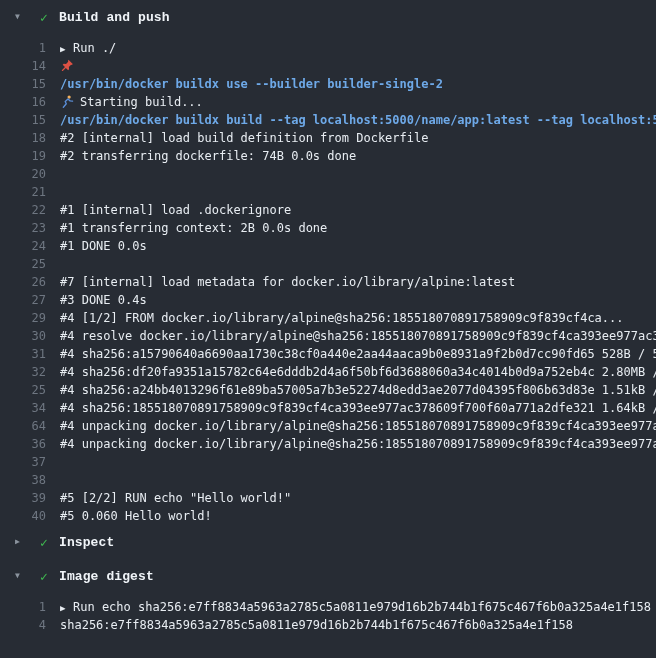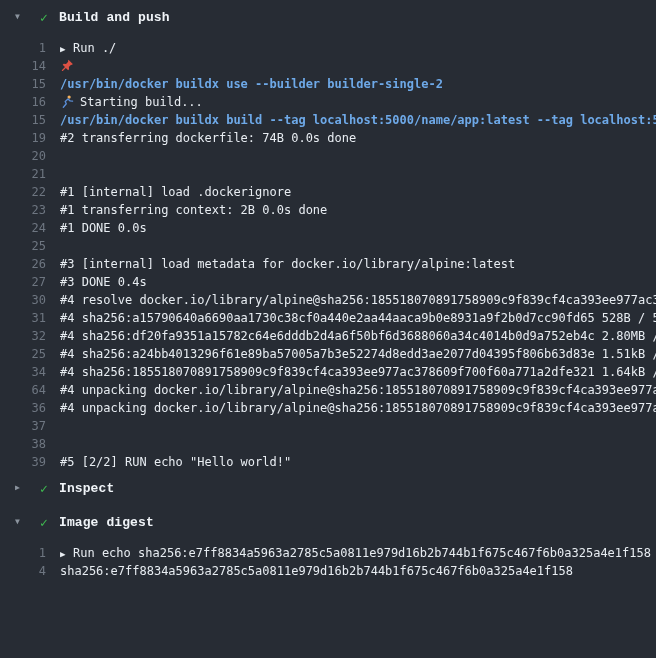--- a/index.html
+++ b/index.html
@@ -52,39 +52,42 @@
       <div class="log-line"><span class="line-num">1</span><span class="line-text"><span class="garrow">▶</span><span>Run ./</span></span></div>
       <div class="log-line"><span class="line-num">14</span><span class="line-text"><svg class="log-icon" viewBox="0 0 16 16">
             <path fill="#dd5144" d="M9.8.9l5.3 5.3-1.1 1.1-1-.3-2.7 2.7.3 2.9-1.2 1.2-2.8-2.8-3.8 3.9-1-.2-.2-1 3.9-3.8-2.8-2.8 1.2-1.2 2.9.3 2.7-2.7-.3-1z"></path>
           </svg></span></div>
       <div class="log-line"><span class="line-num">15</span><span class="line-text command"><span>/usr/bin/docker buildx use --builder builder-single-2</span></span></div>
       <div class="log-line"><span class="line-num">16</span><span class="line-text"><svg class="log-icon" viewBox="0 0 16 16">
             <circle cx="10.6" cy="2.6" r="2" fill="#f2b05e"></circle>
             <path d="M3.5 15l3.6-4.2L5.8 8l3.4-3 2.6 2.2 3 .4" stroke="#5a8dd6" stroke-width="1.7" fill="none" stroke-linecap="round" stroke-linejoin="round"></path>
           </svg><span>Starting build...</span></span></div>
       <div class="log-line"><span class="line-num">15</span><span class="line-text command"><span>/usr/bin/docker buildx build --tag localhost:5000/name/app:latest --tag localhost:50</span></span></div>
+      <div class="log-line"><span class="line-num">18</span><span class="line-text"><span>#2 [internal] load build definition from Dockerfile</span></span></div>
       <div class="log-line"><span class="line-num">19</span><span class="line-text"><span>#2 transferring dockerfile: 74B 0.0s done</span></span></div>
       <div class="log-line"><span class="line-num">20</span></div>
       <div class="log-line"><span class="line-num">21</span><span class="line-text"><span></span></span></div>
       <div class="log-line"><span class="line-num">22</span><span class="line-text"><span>#1 [internal] load .dockerignore</span></span></div>
       <div class="log-line"><span class="line-num">23</span><span class="line-text"><span>#1 transferring context: 2B 0.0s done</span></span></div>
       <div class="log-line"><span class="line-num">24</span><span class="line-text"><span>#1 DONE 0.0s</span></span></div>
       <div class="log-line"><span class="line-num">25</span><span class="line-text"><span></span></span></div>
-      <div class="log-line"><span class="line-num">26</span><span class="line-text"><span>#3 [internal] load metadata for docker.io/library/alpine:latest</span></span></div>
+      <div class="log-line"><span class="line-num">26</span><span class="line-text"><span>#7 [internal] load metadata for docker.io/library/alpine:latest</span></span></div>
       <div class="log-line"><span class="line-num">27</span><span class="line-text"><span>#3 DONE 0.4s</span></span></div>
+      <div class="log-line"><span class="line-num">29</span><span class="line-text"><span>#4 [1/2] FROM docker.io/library/alpine@sha256:185518070891758909c9f839cf4ca...</span></span></div>
       <div class="log-line"><span class="line-num">30</span><span class="line-text"><span>#4 resolve docker.io/library/alpine@sha256:185518070891758909c9f839cf4ca393ee977ac3</span></span></div>
       <div class="log-line"><span class="line-num">31</span><span class="line-text"><span>#4 sha256:a15790640a6690aa1730c38cf0a440e2aa44aaca9b0e8931a9f2b0d7cc90fd65 528B / 5</span></span></div>
       <div class="log-line"><span class="line-num">32</span><span class="line-text"><span>#4 sha256:df20fa9351a15782c64e6dddb2d4a6f50bf6d3688060a34c4014b0d9a752eb4c 2.80MB /</span></span></div>
       <div class="log-line"><span class="line-num">25</span><span class="line-text"><span>#4 sha256:a24bb4013296f61e89ba57005a7b3e52274d8edd3ae2077d04395f806b63d83e 1.51kB /</span></span></div>
       <div class="log-line"><span class="line-num">34</span><span class="line-text"><span>#4 sha256:185518070891758909c9f839cf4ca393ee977ac378609f700f60a771a2dfe321 1.64kB /</span></span></div>
       <div class="log-line"><span class="line-num">64</span><span class="line-text"><span>#4 unpacking docker.io/library/alpine@sha256:185518070891758909c9f839cf4ca393ee977a</span></span></div>
       <div class="log-line"><span class="line-num">36</span><span class="line-text"><span>#4 unpacking docker.io/library/alpine@sha256:185518070891758909c9f839cf4ca393ee977a</span></span></div>
       <div class="log-line"><span class="line-num">37</span></div>
       <div class="log-line"><span class="line-num">38</span><span class="line-text"><span></span></span></div>
       <div class="log-line"><span class="line-num">39</span><span class="line-text"><span>#5 [2/2] RUN echo "Hello world!"</span></span></div>
+      <div class="log-line"><span class="line-num">40</span><span class="line-text"><span>#5 0.060 Hello world!</span></span></div>
     </div>
     <div class="section-header">
       <span class="caret">▶</span>
       <span class="check">✓</span>
       <span class="sec-title">Inspect</span>
     </div>
     <div class="section-header">
       <span class="caret">▼</span>
       <span class="check">✓</span>
       <span class="sec-title">Image digest</span>

